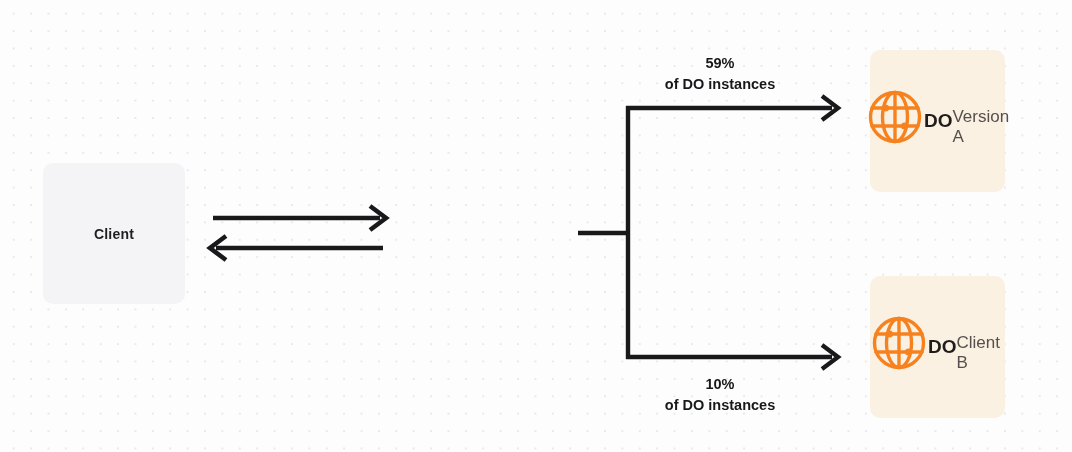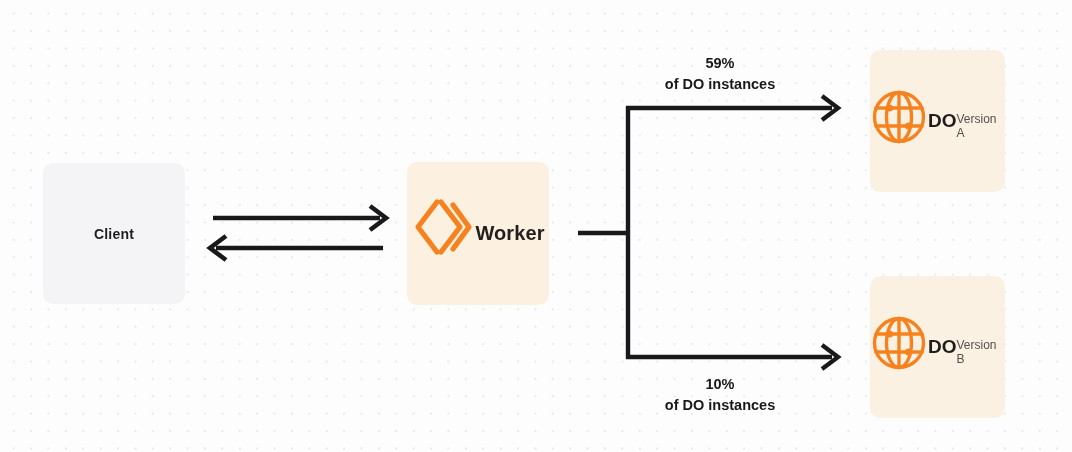--- a/index.html
+++ b/index.html
@@ -79,21 +79,21 @@
     line-height: 0;
   }
   .node-do .title {
     font-size: 19px;
     font-weight: bold;
     color: #1f1d1b;
     line-height: 1.1;
   }
   .node-do .subtitle {
     margin-top: 11px;
-    font-size: 12px;
+    font-size: 17px;
     font-weight: normal;
     color: #55504c;
     line-height: 1.15;
   }
 
   
   .edge-label {
     position: absolute;
     text-align: center;
     font-size: 14.5px;
@@ -160,32 +160,20 @@
     <g>
       <line x1="626" y1="357" x2="832" y2="357" stroke="#19191b" stroke-width="4.4" stroke-linecap="butt"></line>
       <polyline points="822,345 838,357 822,369" fill="none" stroke="#19191b" stroke-width="4.4" stroke-linecap="butt" stroke-linejoin="miter"></polyline>
     </g>
   </svg>
 
   <div class="node node-client">
     <span class="title">Client</span>
   </div>
 
-  <div class="node node-worker">
-    <span class="icon-wrap">
-      <svg width="64" height="62" viewBox="0 0 64 62" xmlns="http://www.w3.org/2000/svg">
-        <g fill="none" stroke="#f6821f" stroke-width="5.2" stroke-linecap="round" stroke-linejoin="round">
-          <polyline points="26,6 7,31 26,56"></polyline>
-          <polyline points="30,6 49,31 30,56"></polyline>
-          <polyline points="42,9 58,31 42,53"></polyline>
-        </g>
-      </svg>
-    </span>
-    <span class="title">Worker</span>
-  </div>
 
   <div class="node node-do node-do-a">
     <span class="icon-wrap">
       <svg width="58" height="58" viewBox="0 0 58 58" xmlns="http://www.w3.org/2000/svg">
         <g fill="none" stroke="#f6821f" stroke-width="3.4" stroke-linecap="round">
           <circle cx="29" cy="29" r="24.5"></circle>
           <line x1="29" y1="4.5" x2="29" y2="53.5"></line>
           <line x1="6" y1="20" x2="52" y2="20"></line>
           <line x1="6" y1="38" x2="52" y2="38"></line>
           <ellipse cx="29" cy="29" rx="12.5" ry="24.5"></ellipse>
@@ -206,21 +194,21 @@
           <line x1="29" y1="4.5" x2="29" y2="53.5"></line>
           <line x1="6" y1="20" x2="52" y2="20"></line>
           <line x1="6" y1="38" x2="52" y2="38"></line>
           <ellipse cx="29" cy="29" rx="12.5" ry="24.5"></ellipse>
         </g>
         <circle cx="19.5" cy="20" r="3.6" fill="#f6821f"></circle>
         <circle cx="38.5" cy="38" r="3.6" fill="#f6821f"></circle>
       </svg>
     </span>
     <span class="title">DO</span>
-    <span class="subtitle">Version B</span>
+    <span class="subtitle">Client B</span>
   </div>
 
   <div class="edge-label label-top">
     <span class="l1">59%</span>
     <span class="l2">of DO instances</span>
   </div>
 
   <div class="edge-label label-bottom">
     <span class="l1">10%</span>
     <span class="l2">of DO instances</span>

